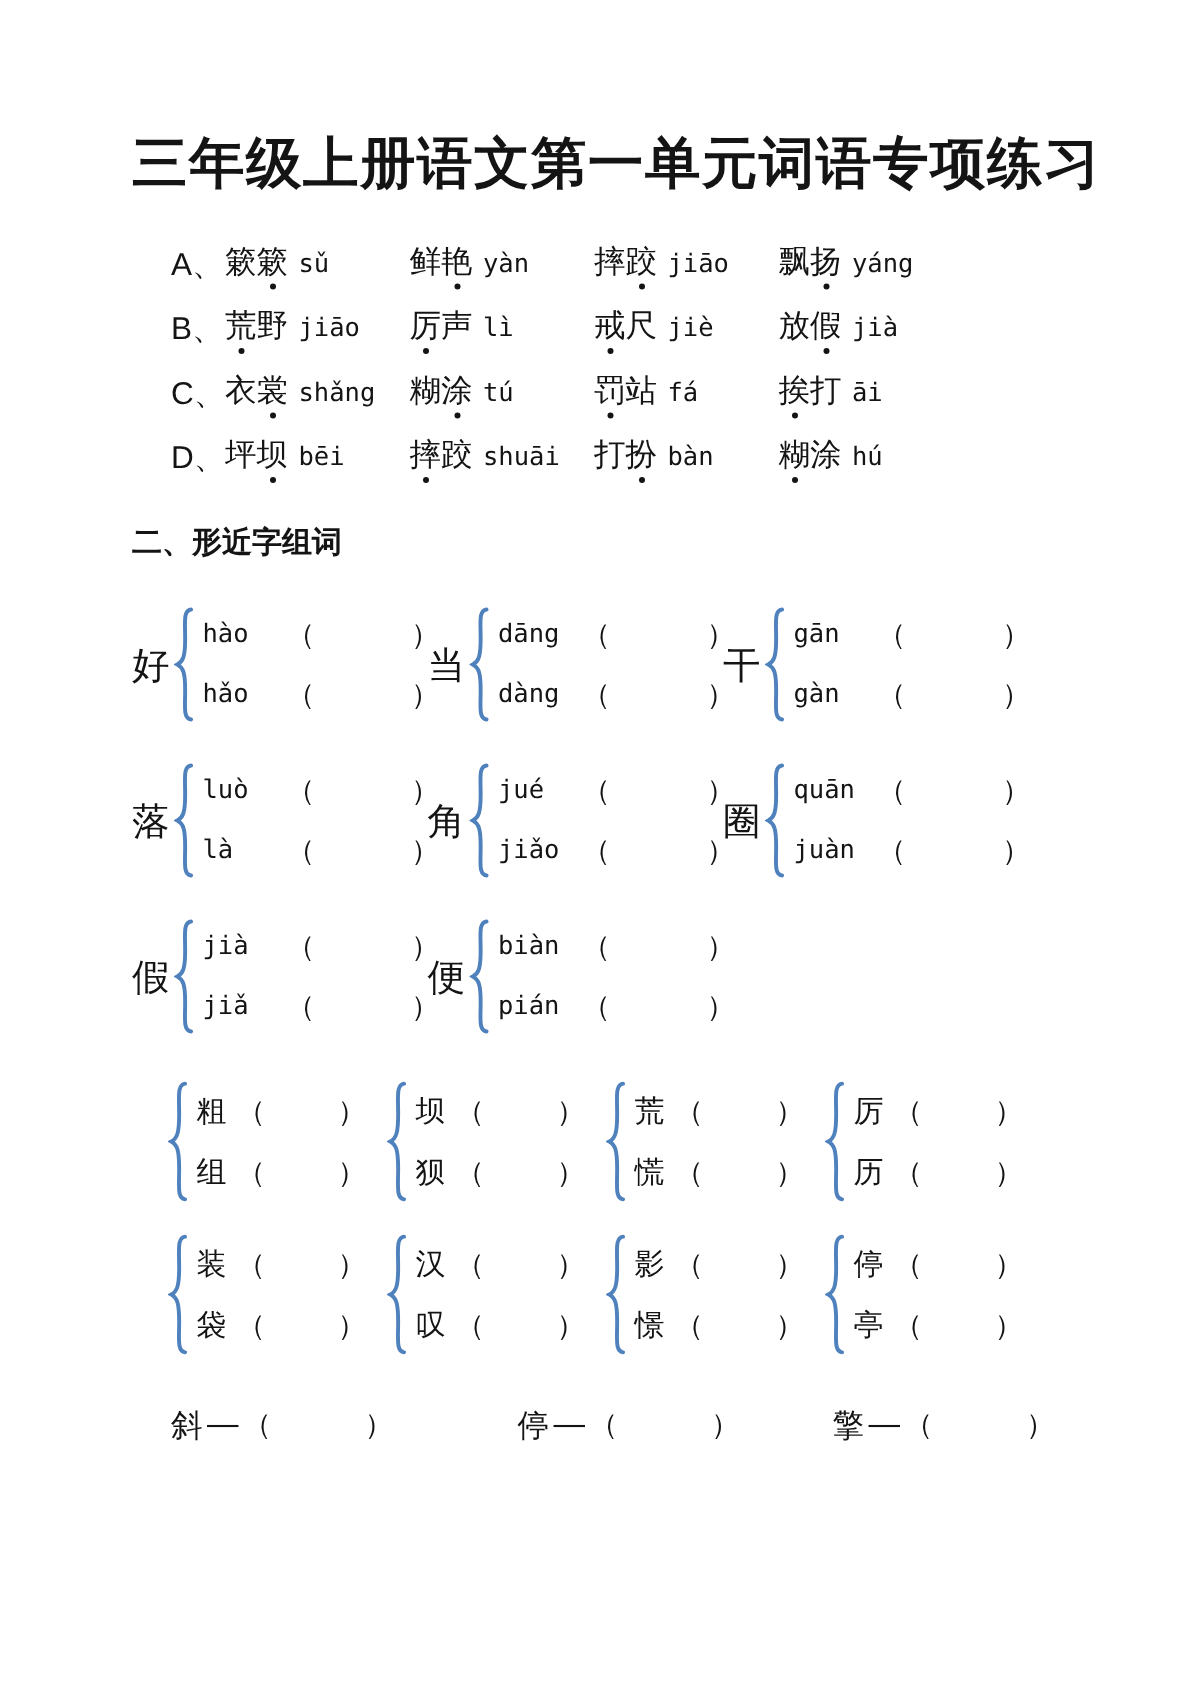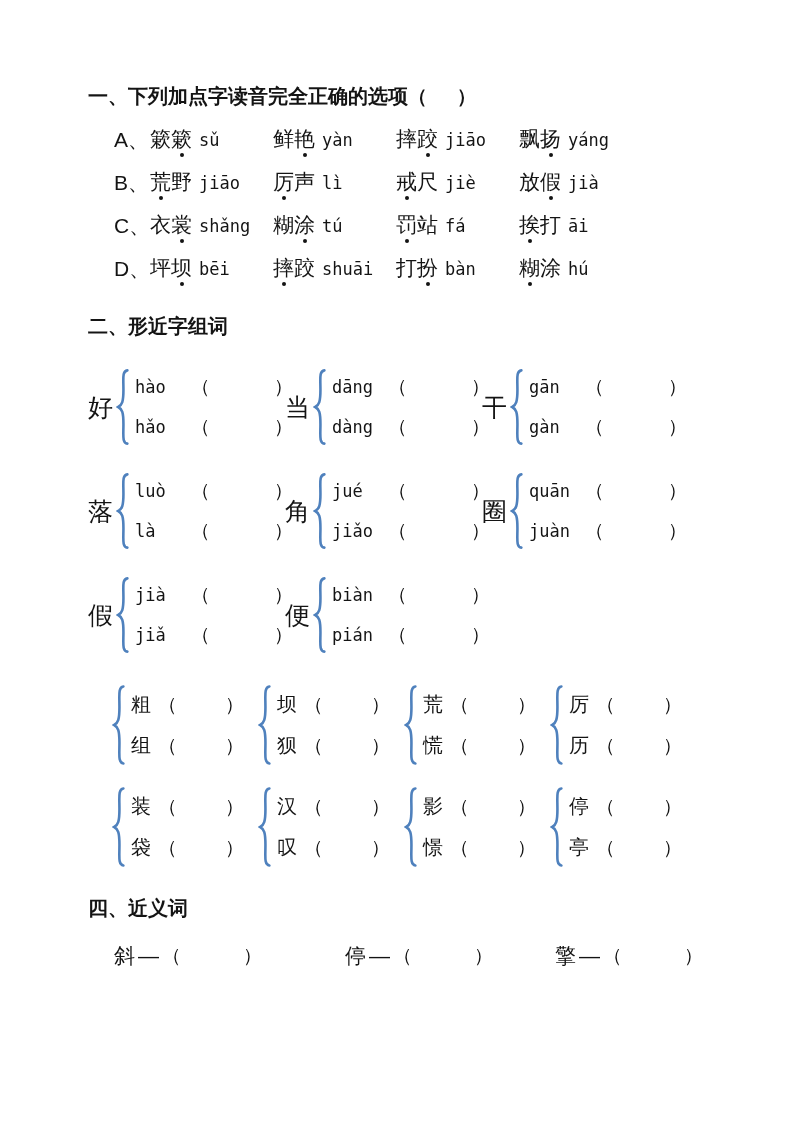--- a/index.html
+++ b/index.html
@@ -55,22 +55,22 @@
   .syn-row{display:flex;align-items:center;padding-left:26px;margin-top:18px;font-size:21px;height:36px;}
   .syn-item{display:flex;align-items:center;flex:none;}
   .syn-item .dash{margin:0 3px;}
   .brace-svg{flex:none;}
 </style>
 </head>
 <body>
 
 <div class="page">
 
-
-  <div class="sec-header"><span>一、下列加点字读音完全正确的选项</span><span class="paren">（</span><span class="blank" style="width:30px"></span><span class="paren">）</span></div>
+  <h1 class="title">三年级上册语文第一单元词语专项练习</h1>
+
 
   <div id="s1-options">
       <div class="opt-row">
         <span class="opt-label">A、</span>
         <span class="opt-item"><span class="word"><span class="cchar">簌</span><span class="cchar dotted">簌</span></span><span class="pinyin">sǔ</span></span>
         <span class="opt-item"><span class="word"><span class="cchar">鲜</span><span class="cchar dotted">艳</span></span><span class="pinyin">yàn</span></span>
         <span class="opt-item"><span class="word"><span class="cchar">摔</span><span class="cchar dotted">跤</span></span><span class="pinyin">jiāo</span></span>
         <span class="opt-item"><span class="word"><span class="cchar">飘</span><span class="cchar dotted">扬</span></span><span class="pinyin">yáng</span></span>
       </div>
       <div class="opt-row">
@@ -423,21 +423,20 @@
                 <span class="blank" style="width: 48px;"></span>
                 <span class="paren">）</span>
               </div>
             </div>
           </div>
         </div>
       </div>
   </div>
 
   <div id="s4">
-    <div class="sec-header">四、近义词</div>
     <div class="syn-row" id="s4-row">
         <div class="syn-item" style="width: 231px;">
           <span class="char">斜</span>
           <span class="dash">—</span>
           <span class="paren">（</span>
           <span class="blank" style="width: 62px;"></span>
           <span class="paren">）</span>
         </div>
         <div class="syn-item" style="width: 210px;">
           <span class="char">停</span>

